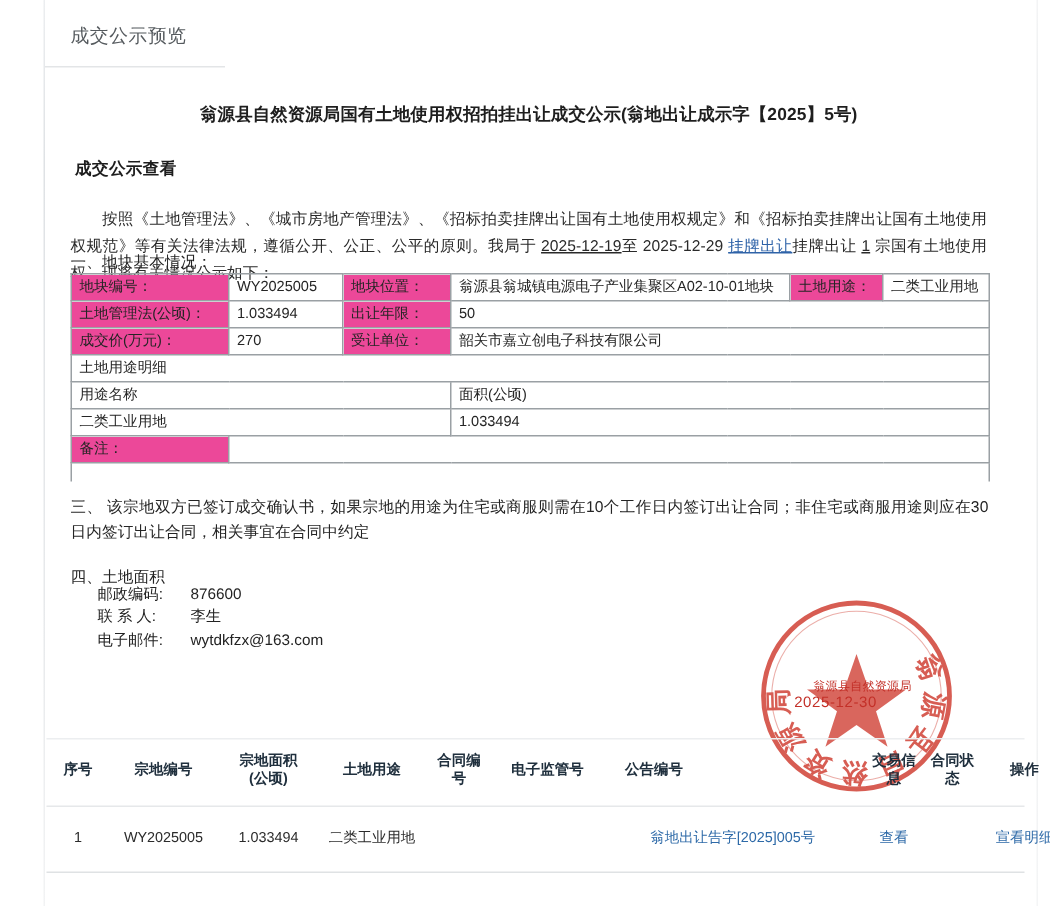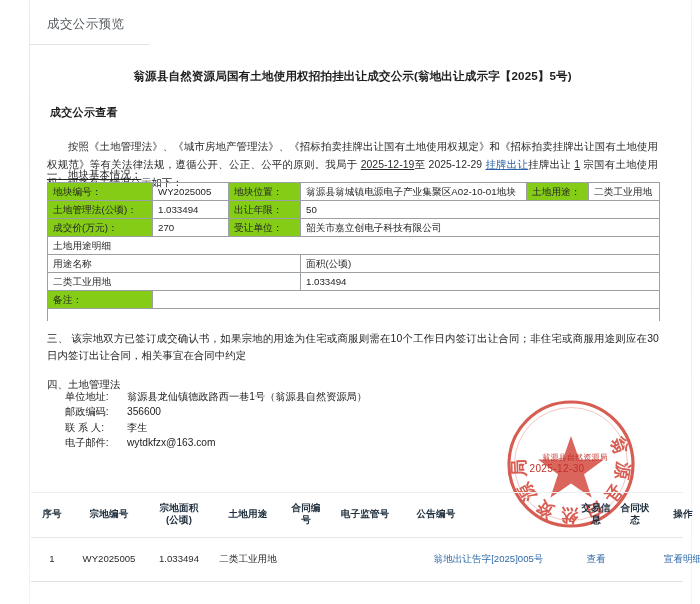--- a/index.html
+++ b/index.html
@@ -99,21 +99,21 @@
     text-decoration: underline;
   }
 
   
   .sec {
     position: absolute;
     font-size: 10.4px;
     color: #242424;
     letter-spacing: .1px;
   }
-  .sec-1 { left: 47px; top: 168px; text-decoration: underline; }
+  .sec-1 { left: 47px; top: 168px; }
   .sec-2 { left: 47px; top: 303px; }
   .sec-3 { left: 47px; top: 330px; width: 612px; line-height: 17px; text-align: justify; }
   .sec-4 { left: 47px; top: 378px; }
 
   
   .dtable {
     position: absolute;
     left: 47px; top: 182px;
     width: 612px;
     border-collapse: collapse;
@@ -122,21 +122,21 @@
     color: #252525;
   }
   .dtable td {
     border: 1px solid #9aa0a4;
     padding: 2px 5px;
     height: 12px;
     line-height: 13px;
     white-space: nowrap;
     overflow: hidden;
   }
-  .dtable td.lbl { background: #84cc16; }
+  .dtable td.lbl { background: #ec4899; }
   .dtable td.blank { border-left: 1px solid #9aa0a4; }
   .dtable tr.spacer td {
     height: 8px;
     border-top: 1px solid #9aa0a4;
     border-left: 1px solid #9aa0a4;
     border-right: 1px solid #9aa0a4;
     border-bottom: none;
   }
 
   
@@ -301,28 +301,25 @@
       </tr>
       <tr class="spacer">
         <td colspan="7"></td>
       </tr>
     </tbody>
   </table>
 
 
   <div class="sec sec-3">三、 该宗地双方已签订成交确认书，如果宗地的用途为住宅或商服则需在10个工作日内签订出让合同；非住宅或商服用途则应在30日内签订出让合同，相关事宜在合同中约定</div>
 
-  <div class="sec sec-4">四、土地管理法</div>
+  <div class="sec sec-4">四、土地面积</div>
 
   <div class="contact">
     <div class="row">
-      <span class="k">单位地址:</span><span>翁源县龙仙镇德政路西一巷1号（翁源县自然资源局）</span>
-    </div>
-    <div class="row">
-      <span class="k">邮政编码:</span><span>356600</span>
+      <span class="k">邮政编码:</span><span>876600</span>
     </div>
     <div class="row">
       <span class="k">联 系 人:</span><span>李生</span>
     </div>
     <div class="row">
       <span class="k">电子邮件:</span><span>wytdkfzx@163.com</span>
     </div>
   </div>
 
   <div class="seal">

